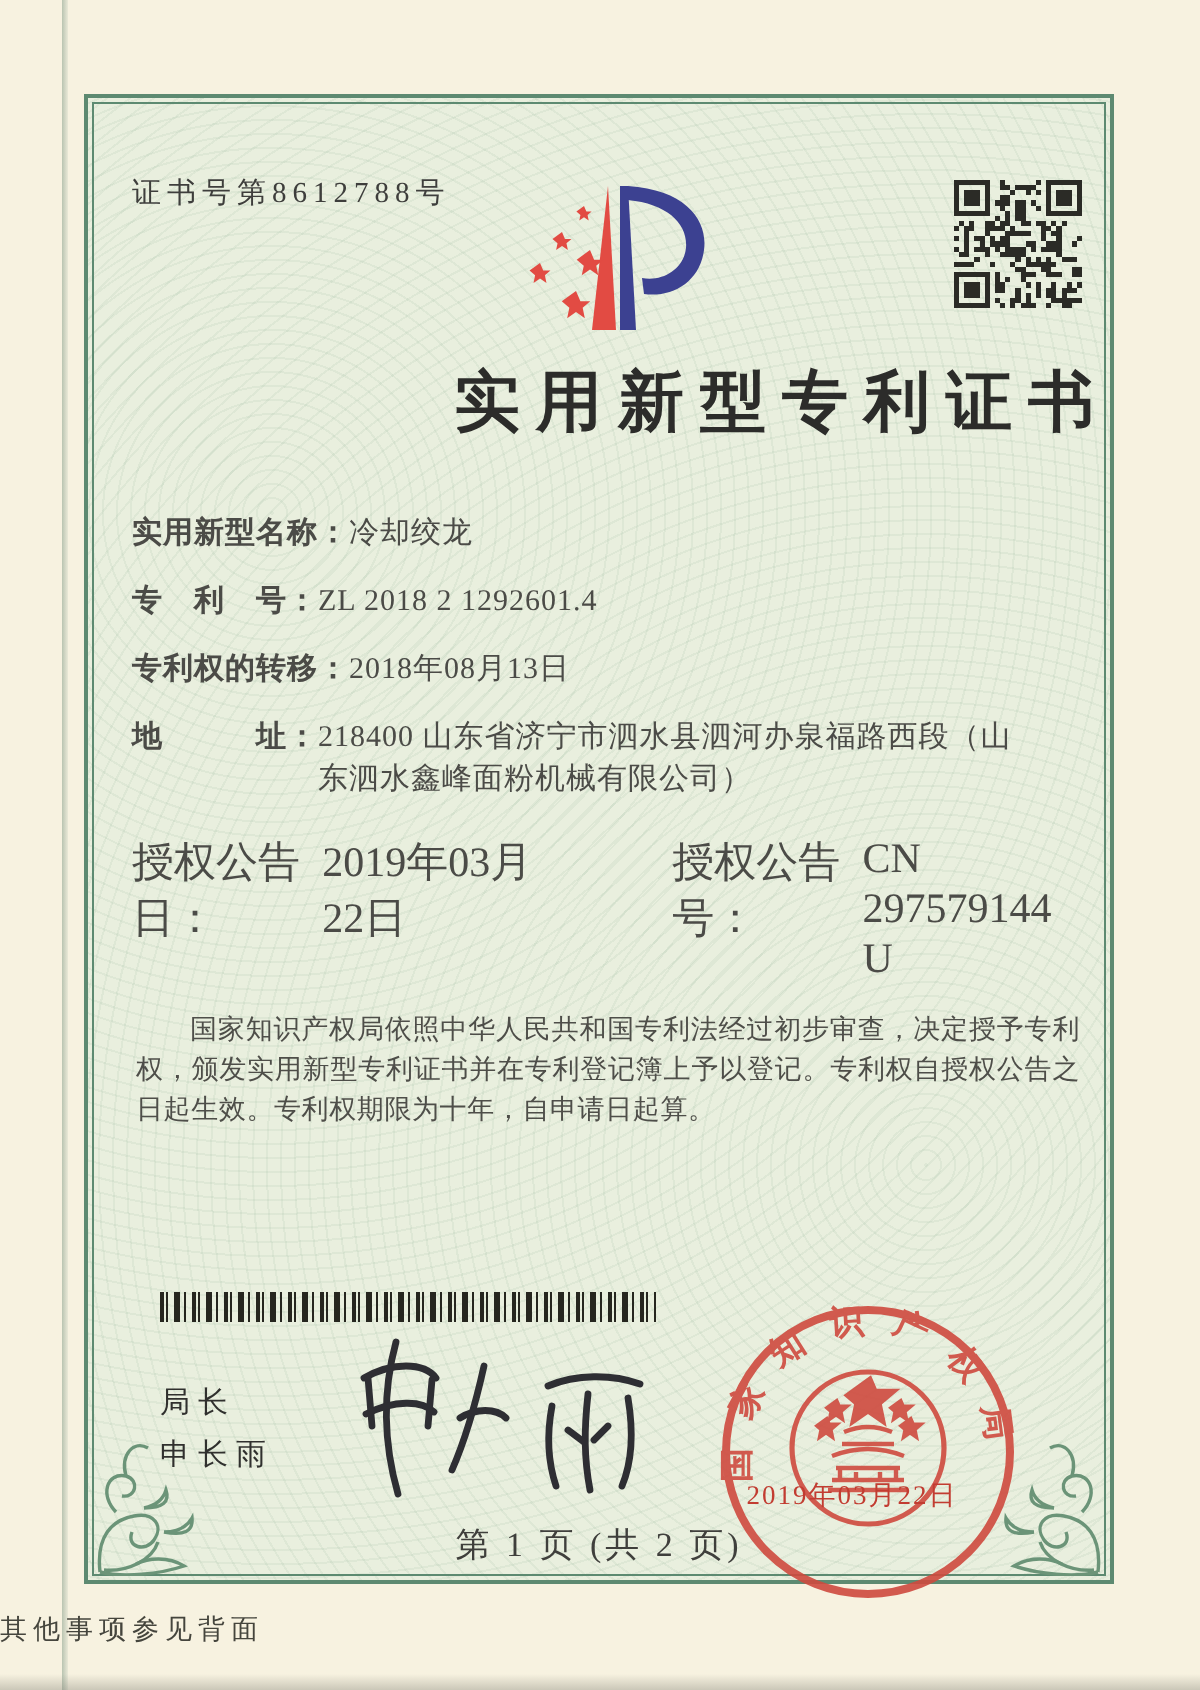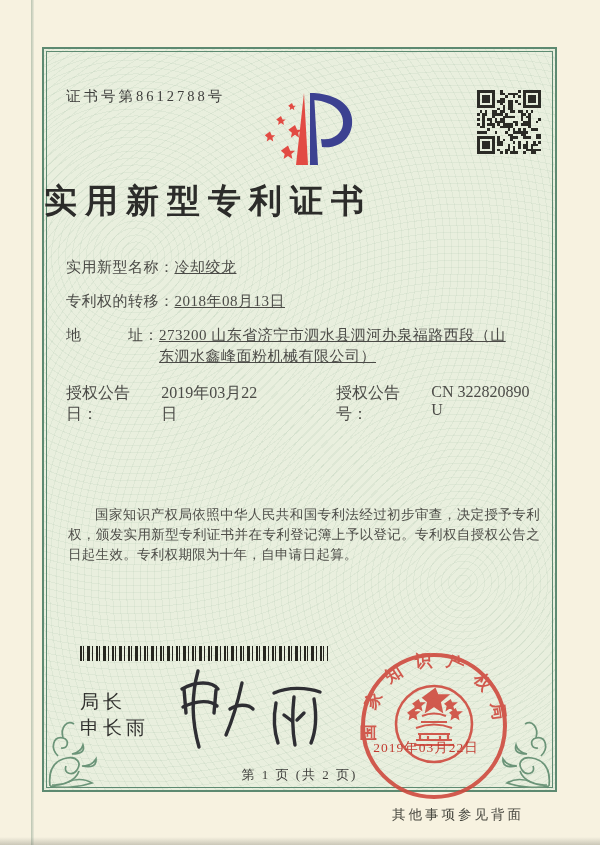--- a/index.html
+++ b/index.html
@@ -23,57 +23,57 @@
       repeating-radial-gradient(circle at 18% 28%, rgba(125,165,135,.10) 0 1px, transparent 1px 7px),
       repeating-radial-gradient(circle at 82% 72%, rgba(125,165,135,.10) 0 1px, transparent 1px 7px);
   }
   .frame-inner-rule{position:absolute;inset:2px;border:1px solid #5d8a71;pointer-events:none;}
 
   .cert-no{position:absolute;left:22px;top:38px;font-size:14.5px;letter-spacing:3px;color:#3e3e3c;}
 
   .logo{position:absolute;left:204px;top:36px;width:108px;height:86px;}
   .qr{position:absolute;left:433px;top:41px;width:64px;height:64px;}
 
-  .title{position:absolute;left:0;top:130px;width:100%;text-align:left;
+  .title{position:absolute;left:0;top:130px;width:100%;text-align:right;
     font-size:33px;font-weight:600;letter-spacing:8px;color:#2c2c2a;}
 
   .fields{position:absolute;left:22px;top:208px;width:478px;}
   .field-row{margin-bottom:13px;font-size:15px;color:#4b4b47;line-height:21px;}
-  .flabel{display:inline-block;vertical-align:top;white-space:pre;letter-spacing:.5px;}
-  .fvalue{display:inline-block;vertical-align:top;max-width:352px;letter-spacing:.5px;text-decoration:underline;}
-  .grant-row{display:flex;font-size:16px;color:#4b4b47;margin-top:16px;}
+  .flabel{display:inline-block;vertical-align:top;white-space:pre;letter-spacing:.5px;font-weight:bold;}
+  .fvalue{display:inline-block;vertical-align:top;max-width:352px;letter-spacing:.5px;}
+  .grant-row{display:flex;font-size:21px;color:#4b4b47;margin-top:16px;}
   .grant-pair2{margin-left:64px;}
 
   .paras{position:absolute;left:24px;top:456px;width:472px;}
   .paras p{margin:0;text-indent:2em;font-size:13.5px;line-height:20px;color:#4e4e49;
     text-align:justify;letter-spacing:.3px;}
 
   .barcode{position:absolute;left:36px;top:597px;width:248px;height:15px;
     background:repeating-linear-gradient(90deg,
       #26261f 0 2px, transparent 2px 3px,
       #26261f 3px 4px, transparent 4px 7px,
       #26261f 7px 10px, transparent 10px 12px,
       #26261f 12px 13px, transparent 13px 16px);}
 
-  .signer{position:absolute;left:36px;top:640px;font-size:19px;letter-spacing:4px;
+  .signer{position:absolute;left:36px;top:640px;font-size:15px;letter-spacing:4px;
     line-height:26px;color:#30302e;}
   .signature{position:absolute;left:128px;top:610px;width:156px;height:98px;}
 
   .seal{position:absolute;left:314px;top:601px;width:152px;height:152px;}
   .seal-date{position:absolute;left:307px;top:690px;width:150px;text-align:center;
     font-size:13.5px;color:#c23c31;letter-spacing:1px;}
 
   .corner{position:absolute;width:70px;height:88px;}
   .corner-bl{left:2px;bottom:2px;}
   .corner-br{right:2px;bottom:2px;transform:scaleX(-1);}
 
   .page-no{position:absolute;left:0;bottom:6px;width:100%;text-align:center;
-    font-size:13px;color:#3f3f3c;letter-spacing:2px;}
-
-  .footer-note{position:absolute;left:0;top:806px;width:524px;text-align:right;
+    font-size:17px;color:#3f3f3c;letter-spacing:2px;}
+
+  .footer-note{position:absolute;left:0;top:806px;width:524px;text-align:left;
     font-size:13.5px;letter-spacing:3px;color:#45453d;}
 </style>
 </head>
 <body>
 
 <div>
   <div class="edge-left"></div>
   <div class="edge-bottom"></div>
 
   <div class="frame">
@@ -111,30 +111,33 @@
       </g>
     </svg>
 
     <div class="title">实用新型专利证书</div>
 
     <div class="fields">
       <div class="field-row">
         <span class="flabel">实用新型名称：</span><span class="fvalue">冷却绞龙</span>
       </div>
       <div class="field-row">
+        <span class="flabel">专　利　号：</span><span class="fvalue">ZL 2018 2 1292601.4</span>
+      </div>
+      <div class="field-row">
         <span class="flabel">专利权的转移：</span><span class="fvalue">2018年08月13日</span>
       </div>
       <div class="field-row">
-        <span class="flabel">地　　　址：</span><span class="fvalue">273200 山东省济宁市泗水县泗河办泉福路西段（山东泗水鑫峰面粉机械有限公司）</span>
+        <span class="flabel">地　　　址：</span><span class="fvalue">218400 山东省济宁市泗水县泗河办泉福路西段（山东泗水鑫峰面粉机械有限公司）</span>
       </div>
       <div class="grant-row">
         <span>授权公告日：</span>
           <span>2019年03月22日</span>
         <span class="grant-pair2">授权公告号：</span>
-          <span>CN 322820890 U</span>
+          <span>CN 297579144 U</span>
       </div>
     </div>
 
     <div class="paras">
       <p>国家知识产权局依照中华人民共和国专利法经过初步审查，决定授予专利权，颁发实用新型专利证书并在专利登记簿上予以登记。专利权自授权公告之日起生效。专利权期限为十年，自申请日起算。</p>
     </div>
 
     <div class="barcode"></div>
 
     <div class="signer">

